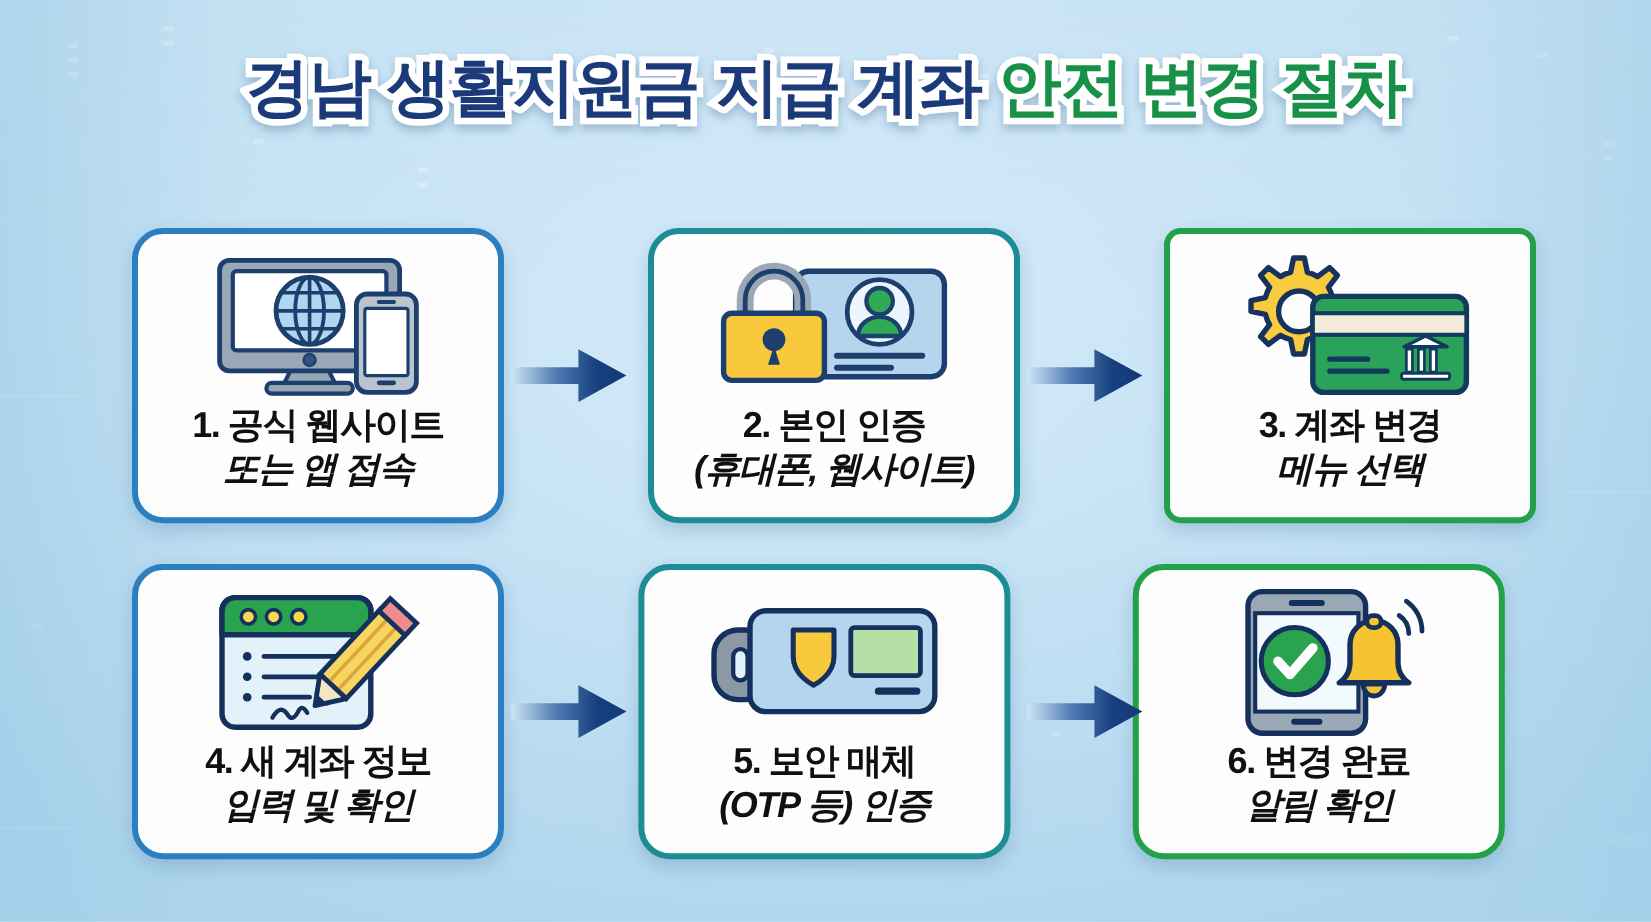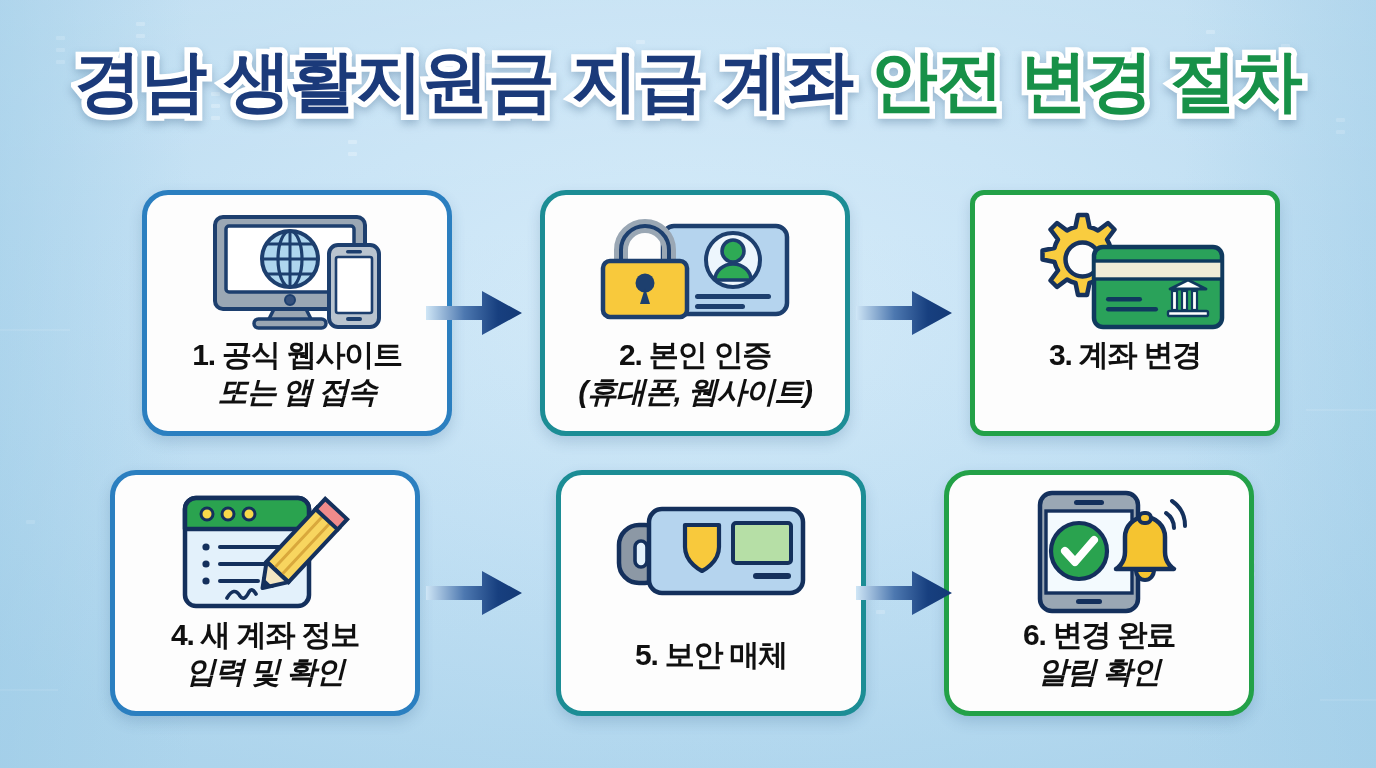--- a/index.html
+++ b/index.html
@@ -46,21 +46,21 @@
   #title-wrap {
     position: absolute;
     top: 46px;
     left: 0;
     width: 100%;
     text-align: center;
     z-index: 5;
   }
   #page-title {
     display: inline-block;
-    font-size: 67px;
+    font-size: 53px;
     font-weight: 900;
     letter-spacing: -1px;
     line-height: 1.05;
     white-space: nowrap;
     -webkit-text-stroke: 11px #ffffff;
     paint-order: stroke fill;
     filter: drop-shadow(0 4px 4px rgba(40,80,120,.30));
   }
   #page-title .seg-navy { color: #1b3a7a; }
   #page-title .seg-green { color: #179148; }
@@ -110,25 +110,25 @@
     line-height: 1.22;
     color: #101010;
     text-align: center;
     letter-spacing: -1.2px;
     width: 100%;
     padding: 0 6px;
   }
   .card-label .l2 { display: block; font-style: italic; }
 
   
-  #card-1 { left: 110px;  top: 4px; margin-left: 32px;   }
+  #card-1 { left: 110px;  top: 4px;   }
   #card-2 { left: 540px;  top: 4px;   }
   #card-3 { left: 970px;  top: 4px; border-radius: 14px;   }
   #card-4 { left: 110px;  top: 284px; }
-  #card-5 { left: 556px;  top: 284px; gap: 20px; }
+  #card-5 { left: 532px;  top: 284px; }
   #card-6 { left: 944px;  top: 284px; }
 
   
   .arrow {
     position: absolute;
     width: 100px;
     height: 56px;
   }
   #arrow-1-2 { left: 424px;  top: 99px;  }
   #arrow-2-3 { left: 854px;  top: 99px;  }
@@ -311,20 +311,21 @@
 
         <path d="M148 78 l18 -9 18 9 z" fill="#ffffff" stroke="#103a5e" stroke-width="2.8" stroke-linejoin="round"></path>
         <rect x="150" y="80" width="5" height="19" fill="#ffffff" stroke="#103a5e" stroke-width="2.2"></rect>
         <rect x="160" y="80" width="5" height="19" fill="#ffffff" stroke="#103a5e" stroke-width="2.2"></rect>
         <rect x="170" y="80" width="5" height="19" fill="#ffffff" stroke="#103a5e" stroke-width="2.2"></rect>
         <rect x="146" y="100" width="40" height="5" rx="1.6" fill="#ffffff" stroke="#103a5e" stroke-width="2.4"></rect>
       </svg>
     </div>
     <div class="card-label">
       <span class="l1">3. 계좌 변경</span>
+      <span class="l2">메뉴 선택</span>
     </div>
   </div>
 
   <div class="card accent-blue" id="card-4">
     <div class="card-icon">
       <svg width="176" height="122" viewBox="0 0 176 122">
 
         <rect x="8" y="8" width="124" height="108" rx="11" fill="#e3f1fb" stroke="#14305c" stroke-width="4.5"></rect>
         <path d="M8 19 a11 11 0 0 1 11 -11 h102 a11 11 0 0 1 11 11 v20 h-124 z" fill="#2aa34f" stroke="#14305c" stroke-width="4.5" stroke-linejoin="round"></path>
         <circle cx="30" cy="24" r="6" fill="#f8d84a" stroke="#14305c" stroke-width="3"></circle>
@@ -365,20 +366,21 @@
         <rect x="36" y="10" width="154" height="84" rx="13" fill="#b5d4ee" stroke="#14305c" stroke-width="4.5"></rect>
 
         <path d="M72 26 h34 v22 c0 16 -17 24 -17 24 c0 0 -17 -8 -17 -24 z" fill="#f8c93c" stroke="#14305c" stroke-width="4.2" stroke-linejoin="round"></path>
 
         <rect x="120" y="24" width="58" height="40" rx="3" fill="#b6dfa6" stroke="#14305c" stroke-width="4"></rect>
         <rect x="140" y="74" width="38" height="6" rx="3" fill="#14305c"></rect>
       </svg>
     </div>
     <div class="card-label">
       <span class="l1">5. 보안 매체</span>
+      <span class="l2">(OTP 등) 인증</span>
     </div>
   </div>
 
   <div class="card accent-green" id="card-6">
     <div class="card-icon">
       <svg width="182" height="128" viewBox="0 0 182 128">
 
         <rect x="32" y="6" width="98" height="118" rx="12" fill="#9aa7b4" stroke="#14305c" stroke-width="4.5"></rect>
         <rect x="38" y="24" width="86" height="82" fill="#f3fafe" stroke="#14305c" stroke-width="3.4"></rect>
         <rect x="66" y="13" width="30" height="5" rx="2.5" fill="#14305c"></rect>

